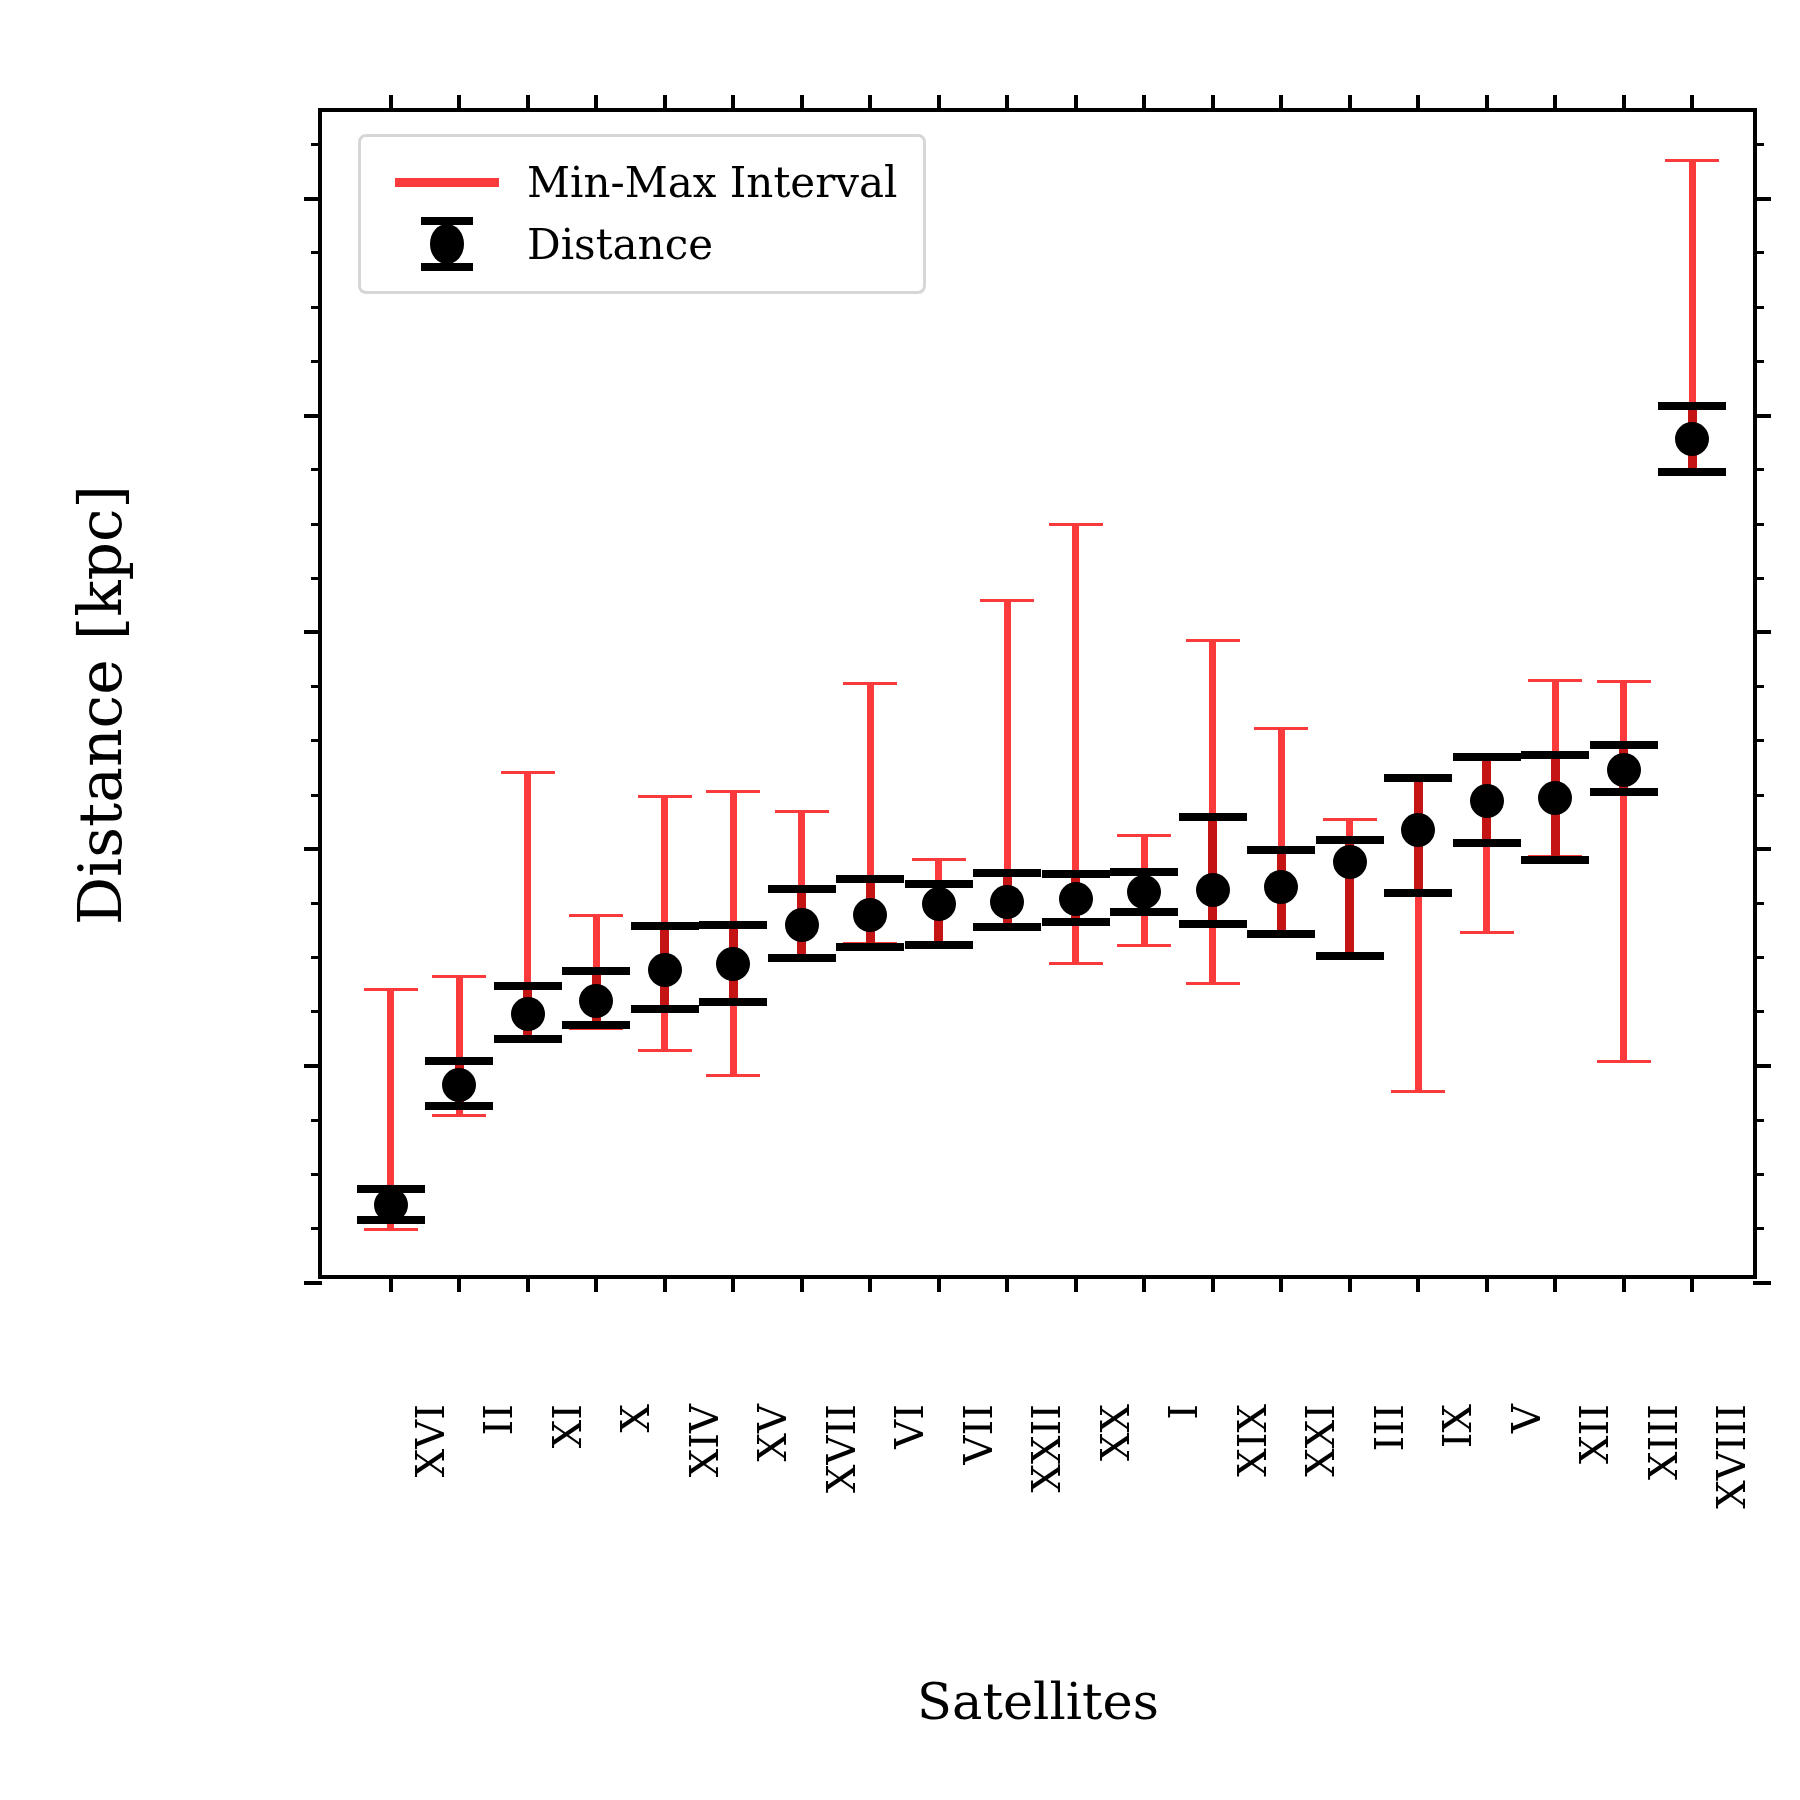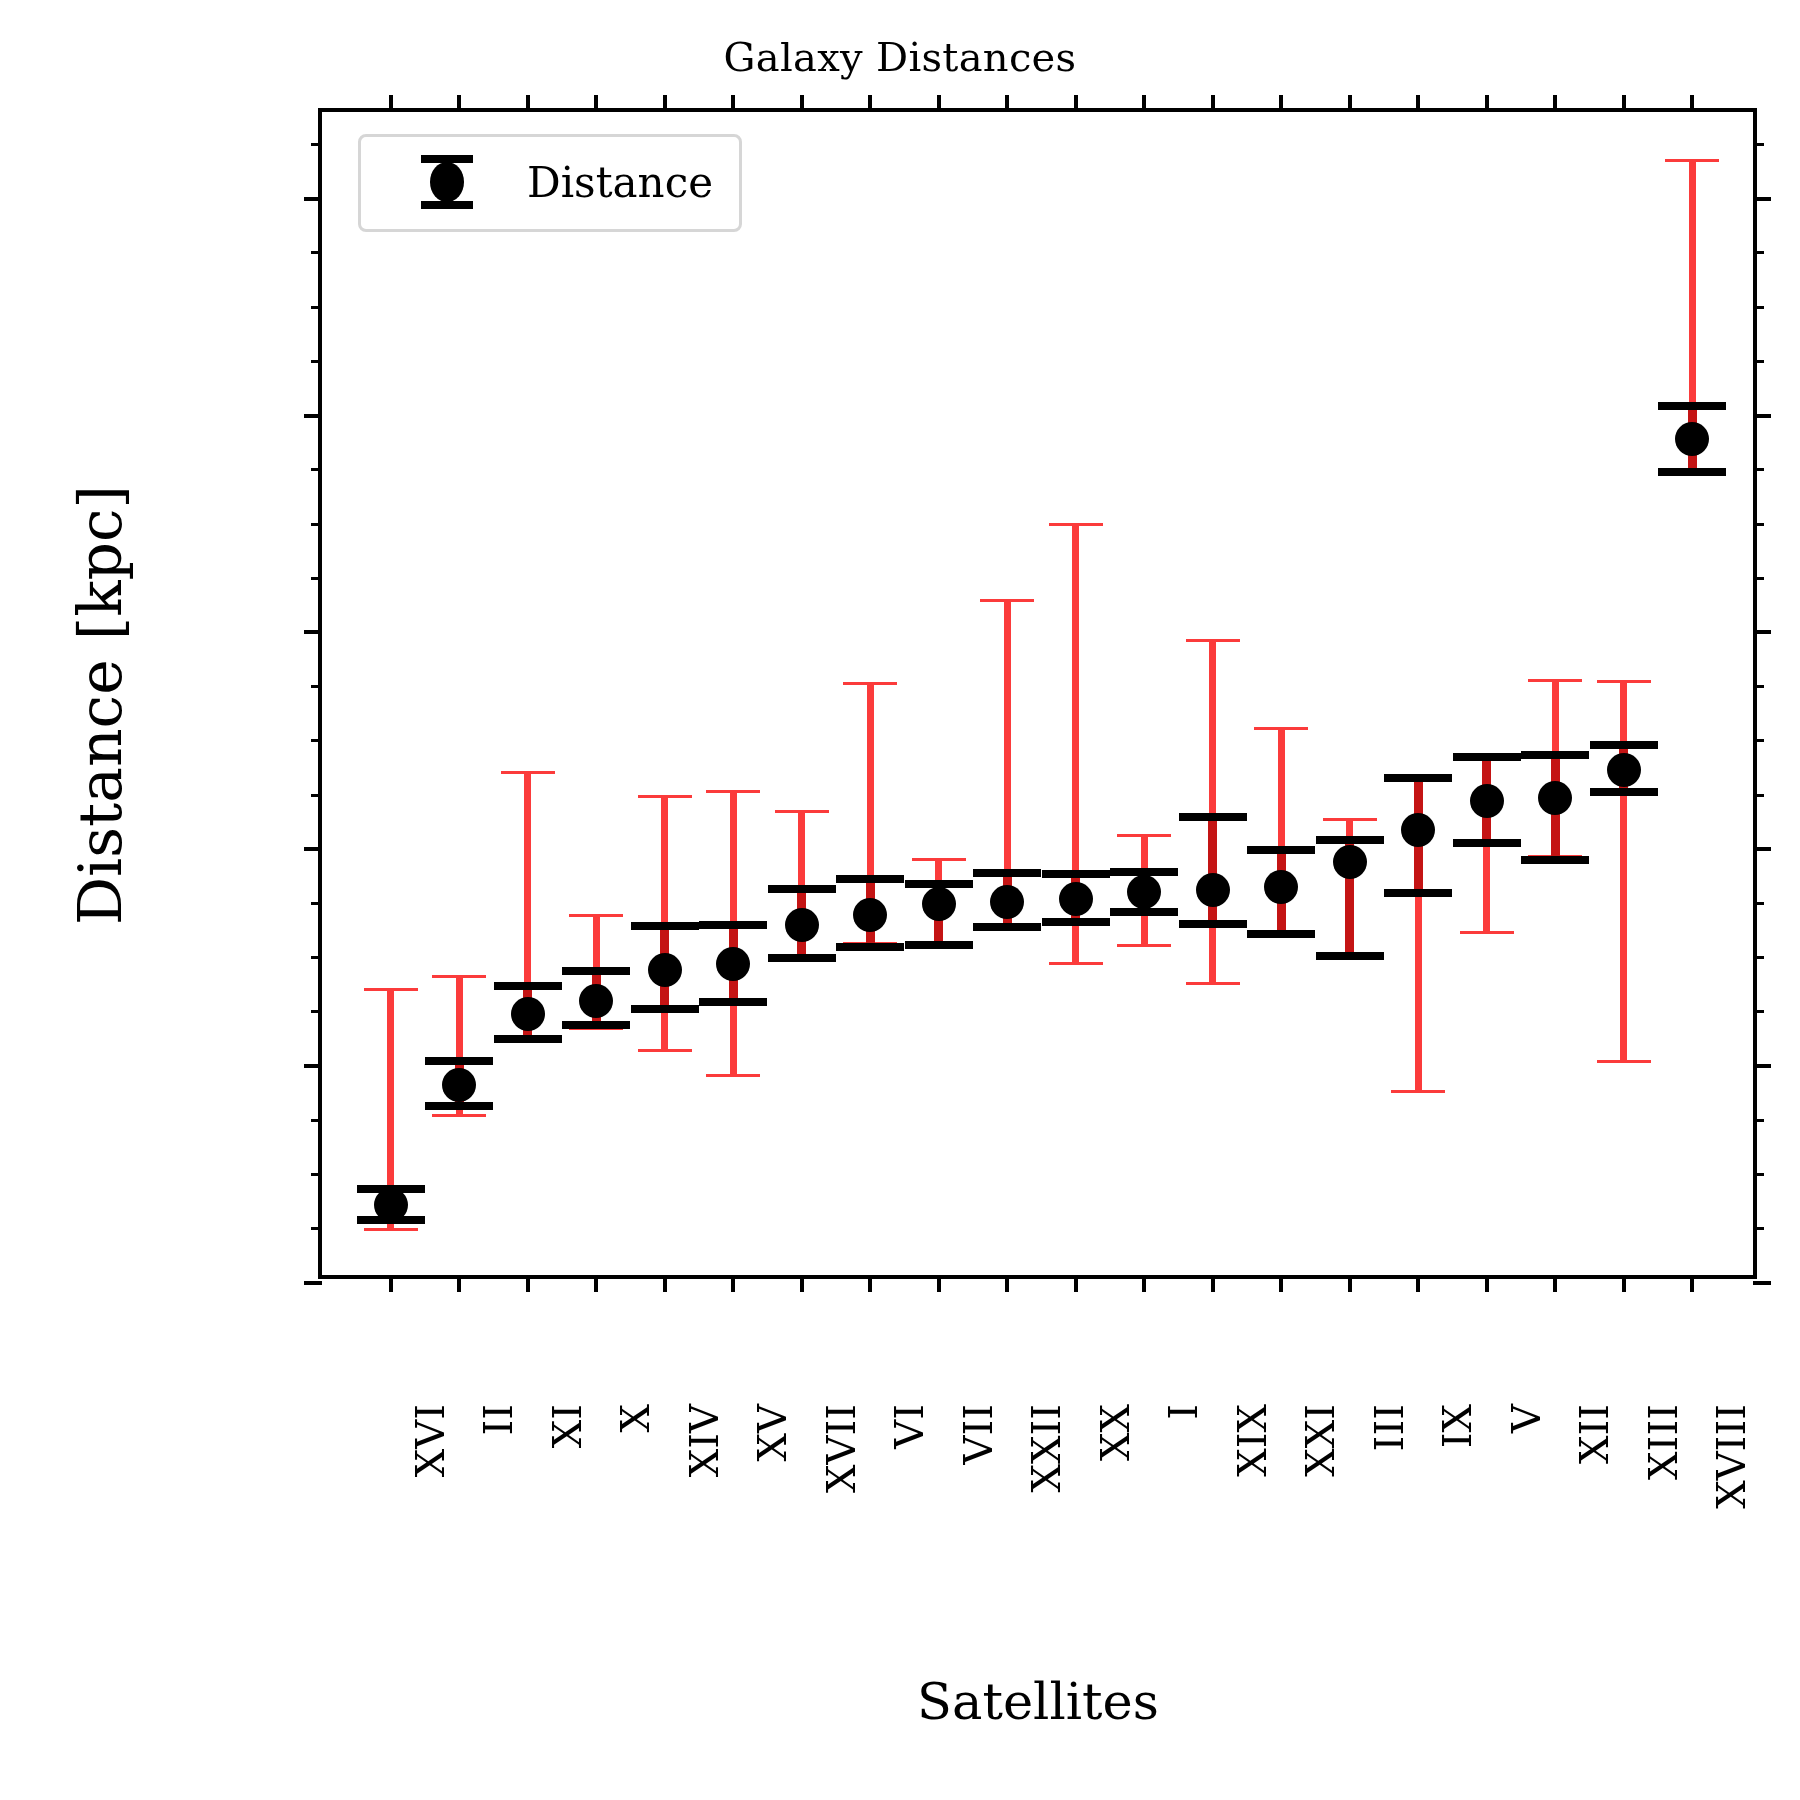--- a/index.html
+++ b/index.html
@@ -67,21 +67,20 @@
   .legend-err-line{position:absolute;width:9px;height:54px;background:#000;left:50%;margin-left:-4.5px;}
   .legend-err-cap{position:absolute;width:52px;height:8px;background:#000;left:50%;margin-left:-26px;}
   .legend-dot{position:absolute;width:34px;height:40px;border-radius:50%;background:#000;left:50%;margin-left:-17px;top:11px;}
   .legend-text{font-size:42px;color:#000;font-family:"DejaVu Serif",serif;padding-left:16px;}
 </style>
 </head>
 <body>
 
 <div id="root">
 
-  <div id="chart-title">Galaxy Distances</div>
   <div id="ylabel">Distance [kpc]</div>
   <div id="xlabel">Satellites</div>
 
   <div id="plot">
     <div id="canvas">
         <div class="mm-line" style="left: 65.0238px; top: 876.081px; height: 242.874px;"></div>
         <div class="mm-cap" style="left: 41.5238px; top: 876.081px;"></div>
         <div class="mm-cap" style="left: 41.5238px; top: 1115.96px;"></div>
         <div class="eb-line" style="left: 64.0238px; top: 1076.67px; height: 31.4435px;"></div>
         <div class="eb-cap" style="left: 34.5238px; top: 1072.67px;"></div>
@@ -218,20 +217,26 @@
         <div class="mm-cap" style="left: 1343.48px; top: 356.974px;"></div>
         <div class="eb-line" style="left: 1365.98px; top: 293.834px; height: 66.1398px;"></div>
         <div class="eb-cap" style="left: 1336.48px; top: 289.834px;"></div>
         <div class="eb-cap" style="left: 1336.48px; top: 355.974px;"></div>
         <div class="dot" style="left: 1353.48px; top: 310.446px;"></div>
       </div>
 
     <div id="legend">
       <div class="legend-row">
         <span class="legend-key">
+          <span class="legend-line"></span>
+        </span>
+        <span class="legend-text">Min-Max Interval</span>
+      </div>
+      <div class="legend-row">
+        <span class="legend-key">
           <span class="legend-err-line" style="top:4px;"></span>
           <span class="legend-err-cap" style="top:4px;"></span>
           <span class="legend-err-cap" style="top:50px;"></span>
           <span class="legend-dot"></span>
         </span>
         <span class="legend-text">Distance</span>
       </div>
     </div>
   <div class="ytick-major" style="top: 1169px;"></div>
       <div class="ytick-major-r" style="top: 1169px;"></div>

